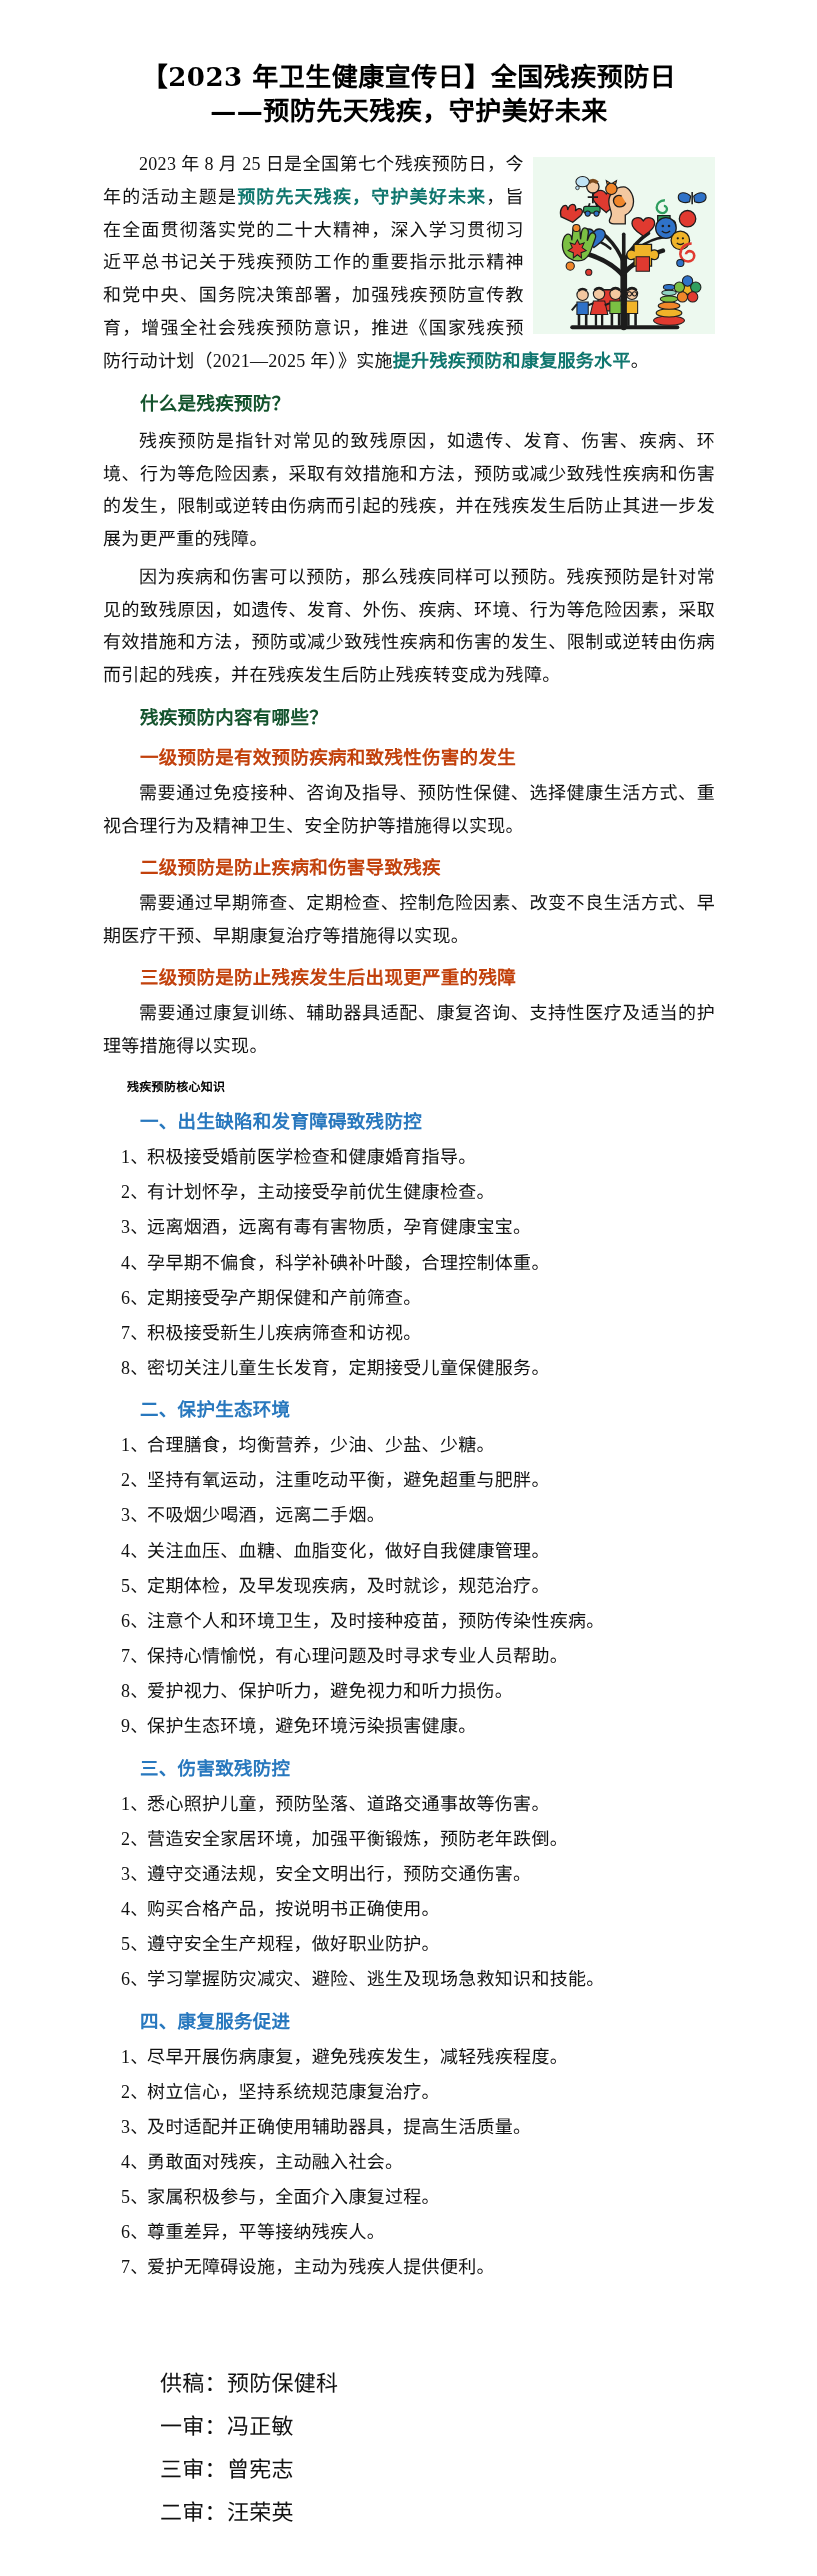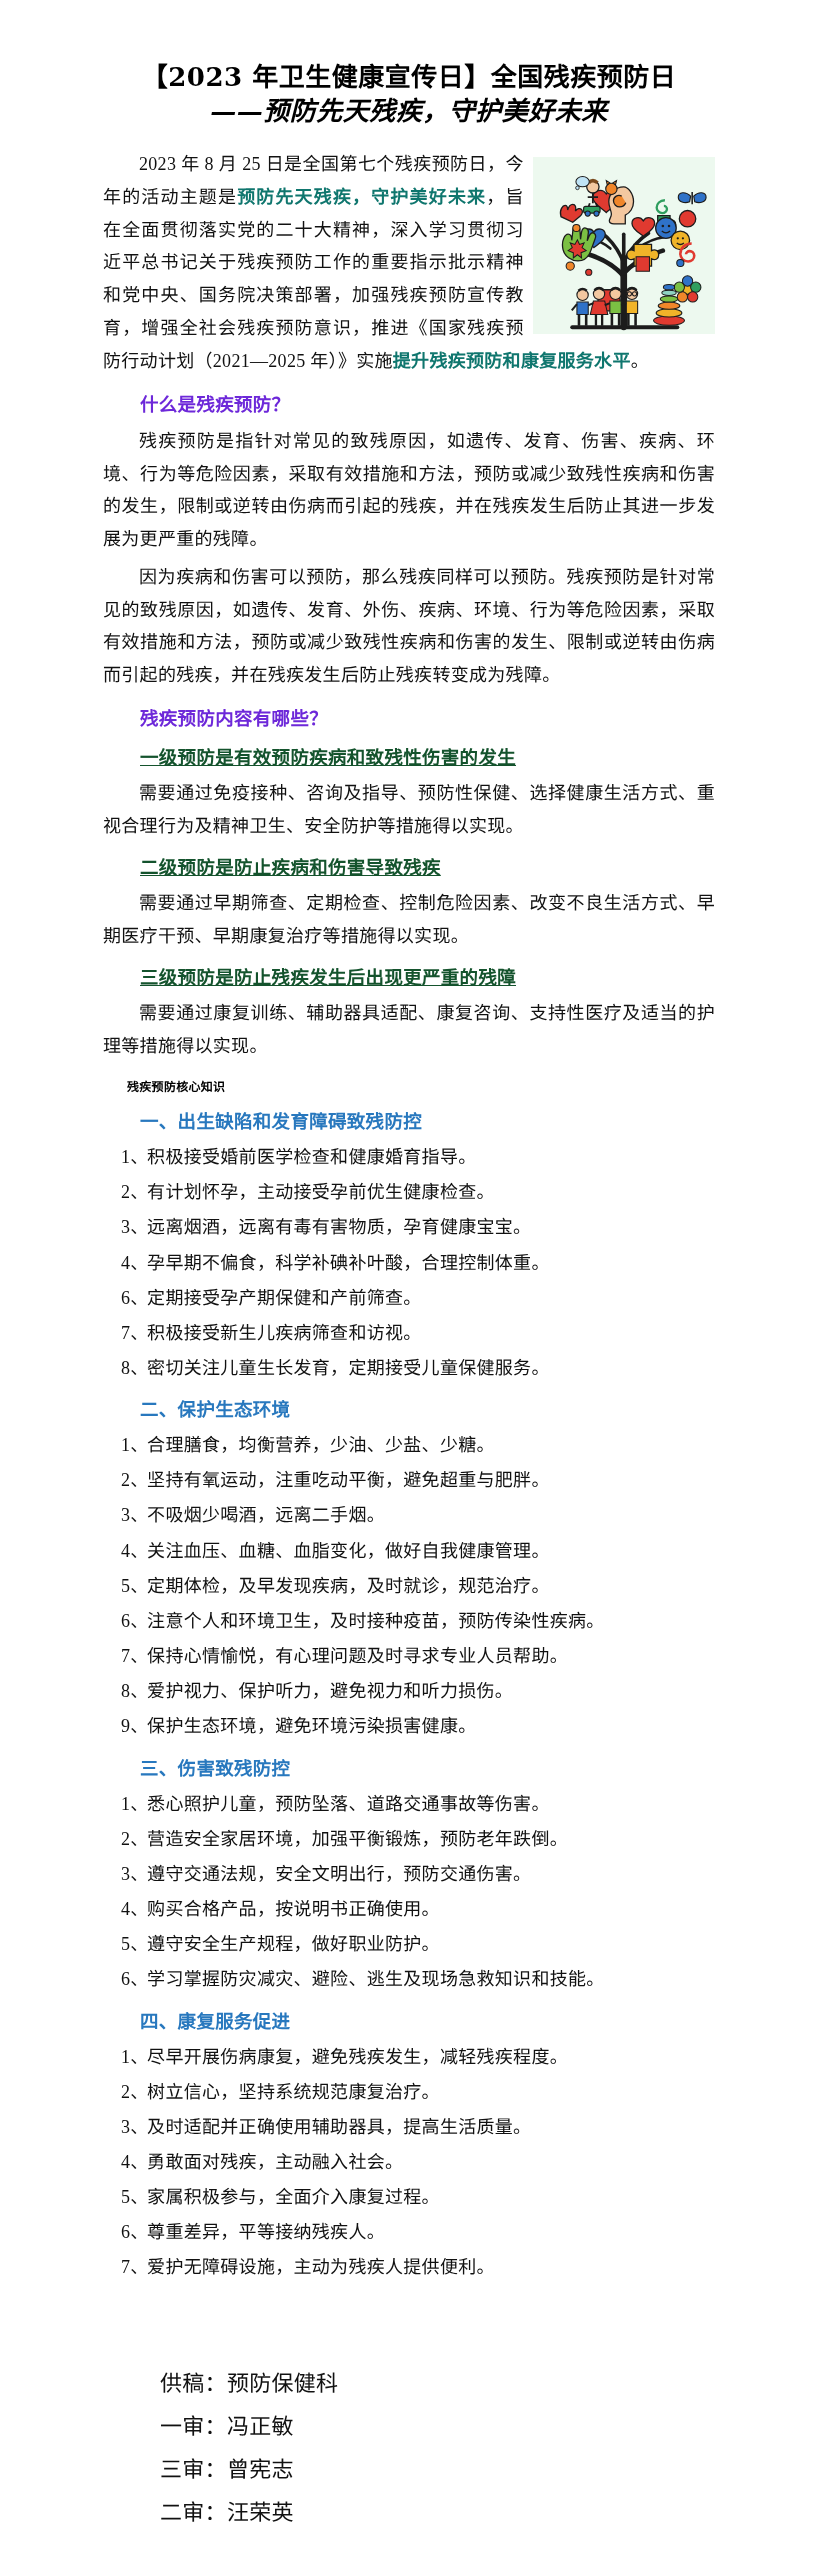--- a/index.html
+++ b/index.html
@@ -29,21 +29,20 @@
     font-weight: 700;
     font-size: 26px;
     line-height: 1.30;
     letter-spacing: 0.5px;
     margin: 0 0 19.6px 0;
     color: #000;
   }
   .doc-title .line2 {
     display: block;
     white-space: nowrap;
-    font-style: italic;
   }
 
   
   .body-text {
     font-size: 18px;
     line-height: 1.82;
     text-align: justify;
     text-justify: inter-character;
     color: #111;
     letter-spacing: 0.3px;
@@ -64,39 +63,38 @@
     height: 177px;
     margin: 9.3px 0 4.1px 9.3px;
     background: #edf9ef;
     position: relative;
     overflow: hidden;
   }
   .figure svg { display: block; width: 100%; height: 100%; }
 
   
   h2.sec-head {
-    font-family: Liberation Sans, sans-serif;
+    font-family: Liberation Serif, serif;
     font-weight: 700;
     font-size: 18.5px;
     line-height: 1.5;
     margin: 13.4px 0 6.2px 0;
     text-indent: 2em;
-    color: #6d28d9;
+    color: #14532d;
     letter-spacing: 0.3px;
   }
   h3.sub-head {
     font-family: "DejaVu Sans", "Liberation Sans", sans-serif;
     font-weight: 700;
     font-size: 18.5px;
     line-height: 1.5;
     margin: 11.3px 0 5.2px 0;
     text-indent: 2em;
-    color: #14532d;
+    color: #c2410c;
     letter-spacing: 0.3px;
-    text-decoration: underline;
   }
   h3.core-head {
     font-family: "DejaVu Sans", "Liberation Sans", sans-serif;
     font-weight: 700;
     font-size: 12px;
     line-height: 1.5;
     margin: 15.5px 0 8.2px 0;
     text-indent: 2em;
     color: #000;
   }

